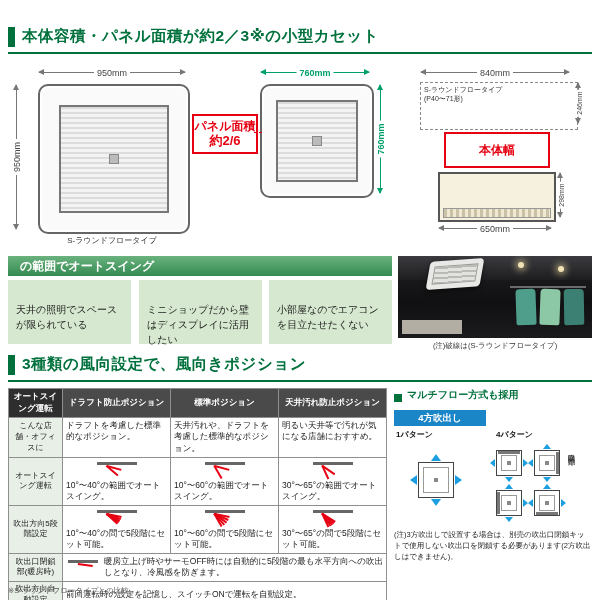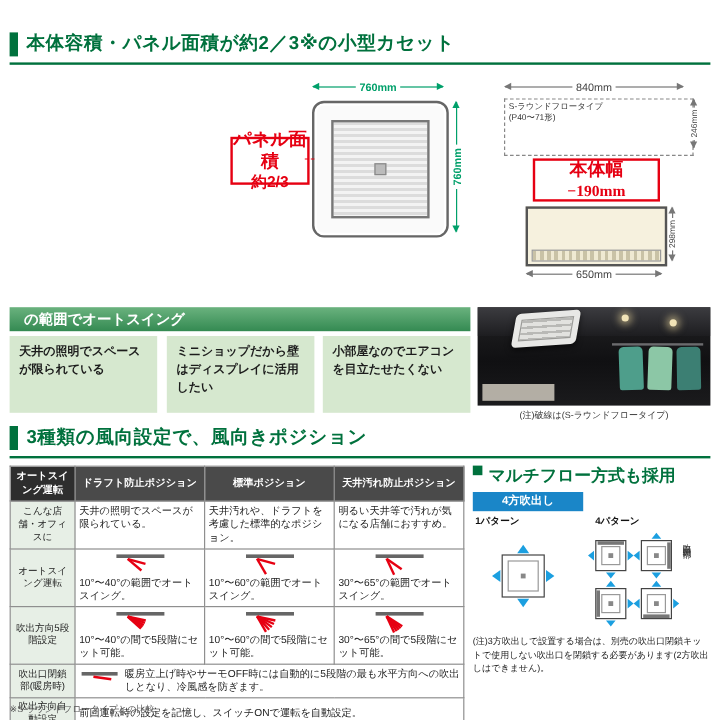--- a/index.html
+++ b/index.html
@@ -30,31 +30,31 @@
 
   
   .cassette{position:absolute;border:2px solid #666;border-radius:10px;background:#fafafa;box-shadow:inset 0 0 0 2px #fff;}
   .cassette .grille{position:absolute;left:13%;top:13%;right:13%;bottom:13%;border:2px solid #777;background:repeating-linear-gradient(180deg,#dcdcdc 0 2px,#f3f3f3 2px 5px);}
   .cassette .grille::after{content:"";position:absolute;left:50%;top:50%;width:8px;height:8px;transform:translate(-50%,-50%);background:#bbb;border:1px solid #888;}
 
   .diag{position:absolute;}
   .cap{position:absolute;font-size:8px;color:#333;text-align:center;}
 
   .redbox{position:absolute;border:2px solid #e60012;background:#fff;text-align:center;color:#e60012;font-weight:bold;display:flex;flex-direction:column;justify-content:center;}
-  .redbox .l1{font-size:15px;line-height:1.2;}
+  .redbox .l1{font-size:12px;line-height:1.2;}
   .redbox .l2{font-size:13px;line-height:1.2;}
   .dashlink{position:absolute;border-top:1px dashed #e60012;}
 
   .oldbox{position:absolute;border:1.5px dashed #888;background:#fff;padding:2px 3px;font-size:7px;line-height:1.3;color:#333;}
   .newbox{position:absolute;border:2px solid #555;background:#f6f1de;}
   .newbox .panelstrip{position:absolute;left:3px;right:3px;bottom:2px;height:8px;background:repeating-linear-gradient(90deg,#c9c2a6 0 3px,#efe9d2 3px 6px);border:1px solid #999;}
 
   
   .band{position:absolute;left:8px;top:256px;width:384px;height:20px;background:linear-gradient(180deg,#6ab27e,#348a52);color:#fff;font-size:12px;font-weight:bold;line-height:20px;padding-left:12px;box-sizing:border-box;}
-  .gcard{position:absolute;top:280px;height:64px;width:123px;background:#d6e8cf;box-sizing:border-box;padding:6px 8px;font-size:10px;line-height:1.5;color:#1c1c1c;font-weight:bold;}
+  .gcard{position:absolute;top:280px;height:64px;width:123px;background:#d6e8cf;box-sizing:border-box;padding:22px 8px;font-size:10px;line-height:1.5;color:#1c1c1c;}
 
   
   .photo{position:absolute;left:398px;top:256px;width:194px;height:82px;background:linear-gradient(180deg,#232325 0%,#101012 55%,#1b1b1d 100%);overflow:hidden;}
   .photo .ceiling{position:absolute;top:0;left:0;right:0;height:24px;background:linear-gradient(180deg,#3c3c40,#1d1d20);}
   .photo .cassette-mini{position:absolute;left:30px;top:4px;width:54px;height:28px;background:#e8e8e6;border-radius:4px;transform:rotate(-4deg) skewX(-14deg);box-shadow:0 2px 5px rgba(0,0,0,.6);}
   .photo .cassette-mini::after{content:"";position:absolute;inset:5px;background:repeating-linear-gradient(180deg,#b9b9b6 0 2px,#e2e2df 2px 5px);border:1px solid #9a9a97;}
   .photo .spot{position:absolute;width:6px;height:6px;border-radius:50%;background:#f1e3b6;box-shadow:0 0 6px 3px rgba(240,220,160,.5);}
   .photo .rail{position:absolute;left:112px;right:6px;top:30px;height:2px;background:#6b6b6e;}
   .photo .shirt{position:absolute;top:33px;width:20px;height:36px;border-radius:4px 4px 2px 2px;}
   .photo .shelf{position:absolute;left:4px;bottom:4px;width:60px;height:14px;background:#cfc9bd;opacity:.85;}
@@ -68,21 +68,21 @@
   table.af td.rl{background:#e7efe6;font-size:8px;text-align:center;vertical-align:middle;line-height:1.35;}
   table.af td.bc{background:#fff;font-size:8.5px;vertical-align:top;line-height:1.35;}
   .fan{position:relative;width:40px;height:15px;margin:2px auto 3px;}
   .fan .ceil{position:absolute;top:0;left:0;width:100%;height:3px;background:#666;}
   .fan i{position:absolute;top:3px;left:10px;width:15px;height:1.5px;background:#e60012;transform-origin:left top;display:block;}
   .rowflex{display:flex;align-items:center;gap:6px;}
   .rowflex .fan{margin:0 0 0 2px;flex:0 0 auto;}
 
   
   .mf{position:absolute;left:394px;top:388px;width:198px;}
-  .mf .title{display:flex;align-items:flex-start;gap:5px;font-size:14px;font-weight:bold;color:#00713d;}
+  .mf .title{display:flex;align-items:flex-end;gap:5px;font-size:10px;font-weight:bold;color:#00713d;}
   .mf .bullet{width:8px;height:8px;background:#00713d;flex:0 0 auto;}
   .mf .tab{position:absolute;top:22px;height:16px;width:92px;background:#1a86c8;color:#fff;font-size:9.5px;font-weight:bold;text-align:center;line-height:16px;}
   .mf .pat{position:absolute;top:41px;font-size:8px;font-weight:bold;color:#111;}
   .mf-area{position:absolute;top:54px;left:0;width:198px;height:84px;}
   .mf-sq{position:absolute;background:#fff;border:1.5px solid #444;box-sizing:border-box;}
   .mf-sq .inner{position:absolute;inset:4px;border:1px solid #999;}
   .mf-sq .inner::after{content:"";position:absolute;left:50%;top:50%;width:4px;height:4px;transform:translate(-50%,-50%);background:#888;}
   .ar{position:absolute;width:0;height:0;}
   .ar-t{left:50%;transform:translateX(-50%);top:-9px;border-left:5px solid transparent;border-right:5px solid transparent;border-bottom:7px solid #1b9fe0;}
   .ar-b{left:50%;transform:translateX(-50%);bottom:-9px;border-left:5px solid transparent;border-right:5px solid transparent;border-top:7px solid #1b9fe0;}
@@ -105,56 +105,69 @@
 </head>
 <body>
 
 <div class="page">
 
   <div class="sec-head" style="top:26px;">
     <span class="gbar"></span>
     <h1>本体容積・パネル面積が約2／3※の小型カセット</h1>
   </div>
 
+  <div class="diag" style="left:12px;top:68px;width:195px;height:186px;">
+    <div class="dimh" style="left:26px;top:0;width:148px;">
+      <span class="ln"></span>
+      <span class="lab">950mm</span>
+    </div>
+    <div class="dimv" style="left:0;top:16px;height:146px;">
+      <span class="ln"></span>
+      <span class="lab">950mm</span>
+    </div>
+    <div class="cassette" style="left:26px;top:16px;width:148px;height:146px;">
+      <div class="grille"></div>
+    </div>
+    <div class="cap" style="left:26px;top:167px;width:148px;">S-ラウンドフロータイプ</div>
+  </div>
 
   <div class="diag" style="left:208px;top:68px;width:184px;height:186px;">
     <div class="dimh g" style="left:52px;top:0;width:110px;">
       <span class="ln"></span>
       <span class="lab">760mm</span>
     </div>
     <div class="cassette" style="left:52px;top:16px;width:110px;height:110px;">
       <div class="grille"></div>
     </div>
     <div class="dimv g" style="left:168px;top:16px;height:110px;">
       <span class="ln"></span>
       <span class="lab">760mm</span>
     </div>
     <div class="redbox" style="left:-16px;top:46px;width:62px;height:36px;">
       <span class="l1">パネル面積</span>
-      <span class="l2">約2/3</span>
+      <span class="l2">約2/6</span>
     </div>
     <span class="dashlink" style="left:46px;top:64px;width:8px;"></span>
   </div>
 
   <div class="diag" style="left:404px;top:68px;width:188px;height:186px;">
     <div class="dimh" style="left:16px;top:0;width:150px;">
       <span class="ln"></span>
       <span class="lab">840mm</span>
     </div>
     <div class="oldbox" style="left:16px;top:14px;width:150px;height:42px;">
       <div>S-ラウンドフロータイプ</div>
       <div>(P40〜71形)</div>
     </div>
     <div class="dimv sm" style="left:170px;top:14px;height:42px;">
       <span class="ln"></span>
       <span class="lab">246mm</span>
     </div>
     <div class="redbox" style="left:40px;top:64px;width:102px;height:32px;font-family:Liberation Serif, serif;">
       <span class="l1">本体幅</span>
-      <span class="l2">−190mm</span>
     </div>
     <div class="newbox" style="left:34px;top:104px;width:114px;height:46px;">
       <div class="panelstrip"></div>
     </div>
     <div class="dimv sm" style="left:152px;top:104px;height:46px;">
       <span class="ln"></span>
       <span class="lab">298mm</span>
     </div>
     <div class="dimh" style="left:34px;top:156px;width:114px;">
       <span class="ln"></span>
@@ -194,21 +207,21 @@
       </colgroup>
     <tbody>
         <tr style="height:16px;">
       <th class="corner">オートスイング運転</th>
       <th>ドラフト防止ポジション</th>
       <th>標準ポジション</th>
       <th>天井汚れ防止ポジション</th>
     </tr>
     <tr style="height:40px;">
       <td class="rl">こんな店舗・オフィスに</td>
-      <td class="bc">天井の照明でスペースが限られている。</td>
+      <td class="bc">ドラフトを考慮した標準的なポジション。</td>
       <td class="bc">天井汚れや、ドラフトを考慮した標準的なポジション。</td>
       <td class="bc">明るい天井等で汚れが気になる店舗におすすめ。</td>
     </tr>
     <tr style="height:46px;">
       <td class="rl">オートスイング運転</td>
       <td class="bc">
         <div class="fan">
               <span class="ceil"></span>
               <i style="transform:rotate(15deg)"></i>
               <i style="transform:rotate(40deg)"></i>

